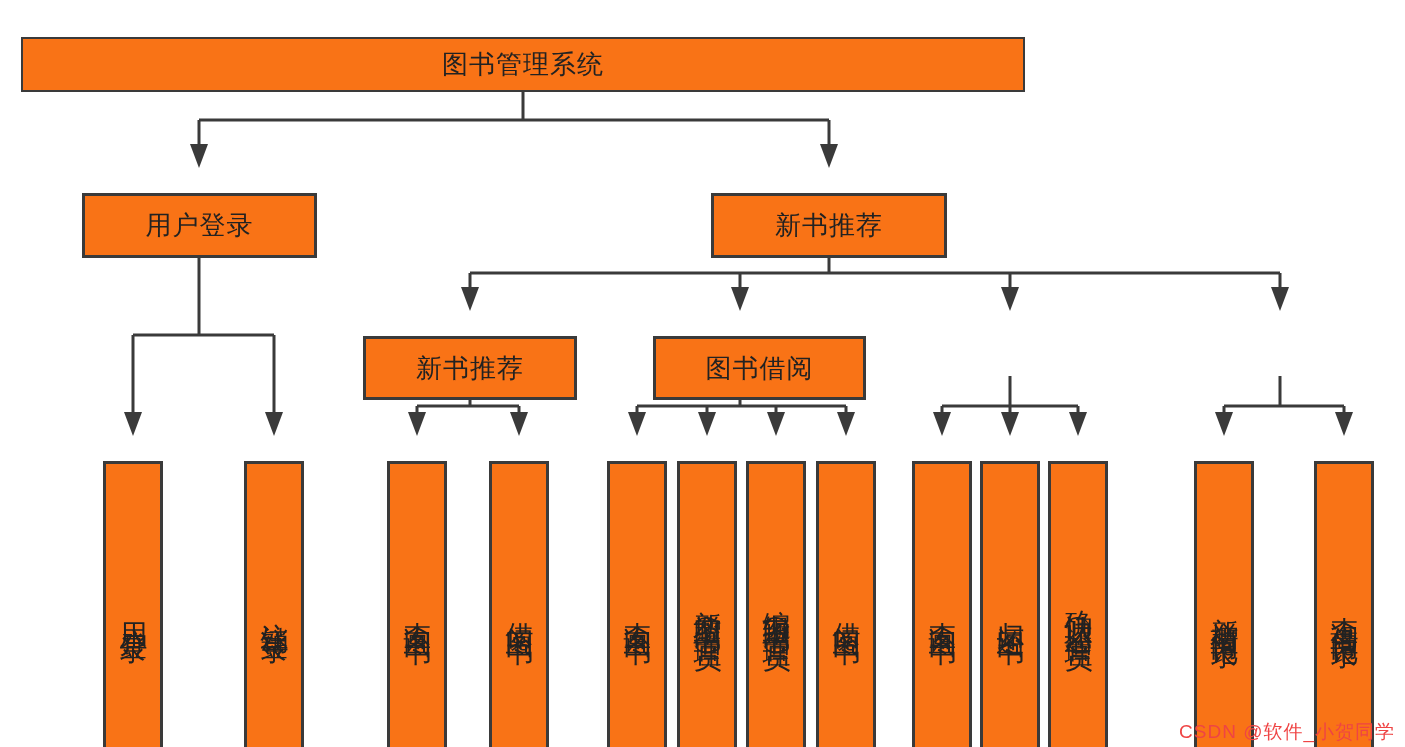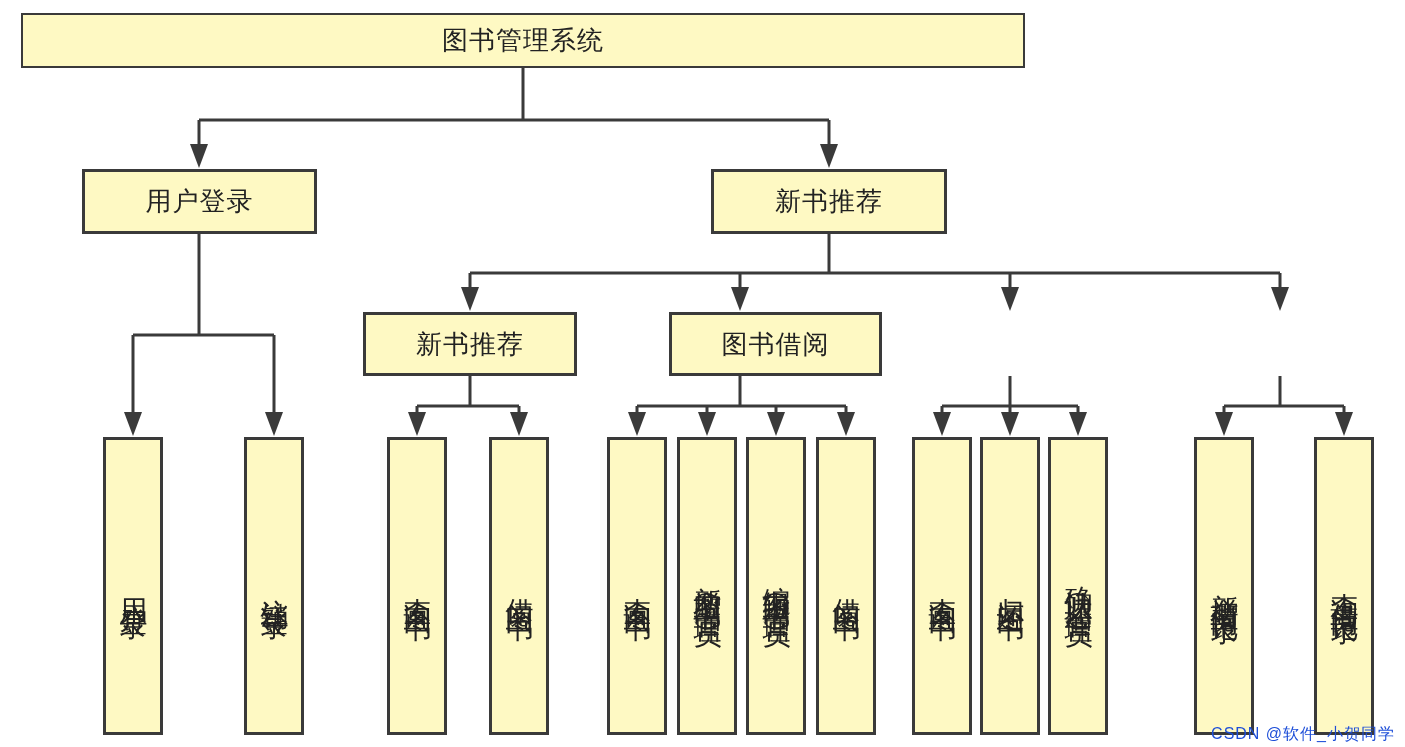--- a/index.html
+++ b/index.html
@@ -9,44 +9,45 @@
     height:747px;
     background:#ffffff;
     font-family:"Liberation Serif", serif;
     overflow:hidden;
   }
   .wires{position:absolute;left:0;top:0;z-index:1;}
   .node{
     position:absolute;
     box-sizing:border-box;
     border:3px solid #3a3a3a;
-    background:#fef9c3;
+    background:#f97316;
     display:flex;
     align-items:center;
     justify-content:center;
     color:#222222;
     font-size:26px;
     z-index:2;
     letter-spacing:1px;
+    margin-top:24px;
   }
   .node.root{border-width:2px;}
   .leaf span{
     writing-mode:vertical-rl;
     text-orientation:mixed;
     letter-spacing:5px;
     font-size:28px;
     line-height:1;
   }
   .watermark{
     position:absolute;
     right:10px;
     bottom:2px;
-    font-size:16px;
+    font-size:19px;
     letter-spacing:1px;
-    color:#1d4ed8;
+    color:#ef4444;
     z-index:3;
     font-family:"Liberation Sans", sans-serif;
     white-space:nowrap;
   }
 </style>
 </head>
 <body>
 
 <div class="stage">
 
@@ -100,21 +101,21 @@
   <div class="node" style="left:82px;top:169px;width:235px;height:65px">
     <span>用户登录</span>
   </div>
   <div class="node" style="left:711px;top:169px;width:236px;height:65px">
     <span>新书推荐</span>
   </div>
 
   <div class="node" style="left:363px;top:312px;width:214px;height:64px">
     <span>新书推荐</span>
   </div>
-  <div class="node" style="left:669px;top:312px;width:213px;height:64px">
+  <div class="node" style="left:653px;top:312px;width:213px;height:64px">
     <span>图书借阅</span>
   </div>
 
   <div class="node leaf" style="left:103px;top:437px;width:60px;height:298px">
     <span>用户登录</span>
   </div>
   <div class="node leaf" style="left:244px;top:437px;width:60px;height:298px">
     <span>注销登录</span>
   </div>
 

